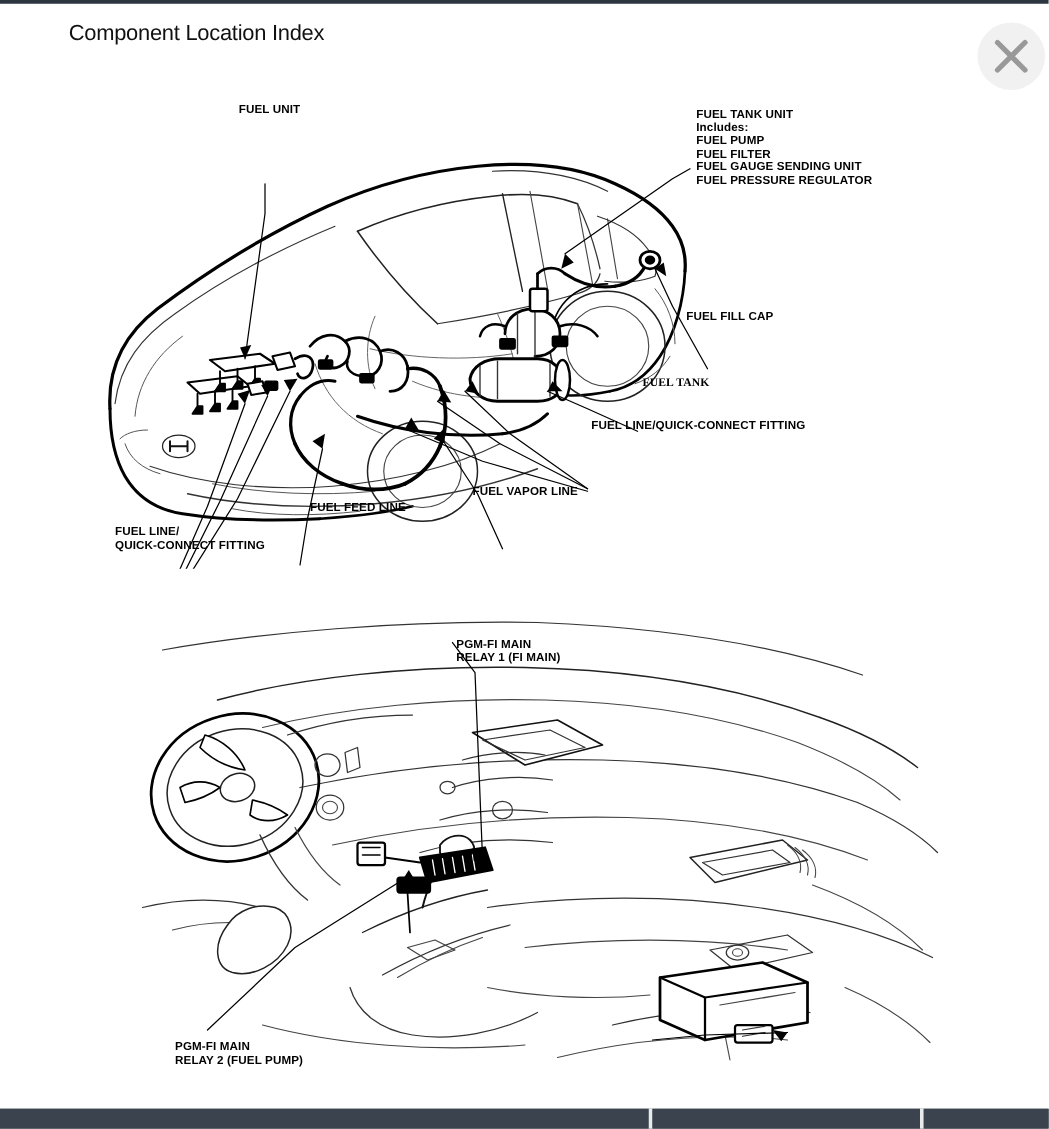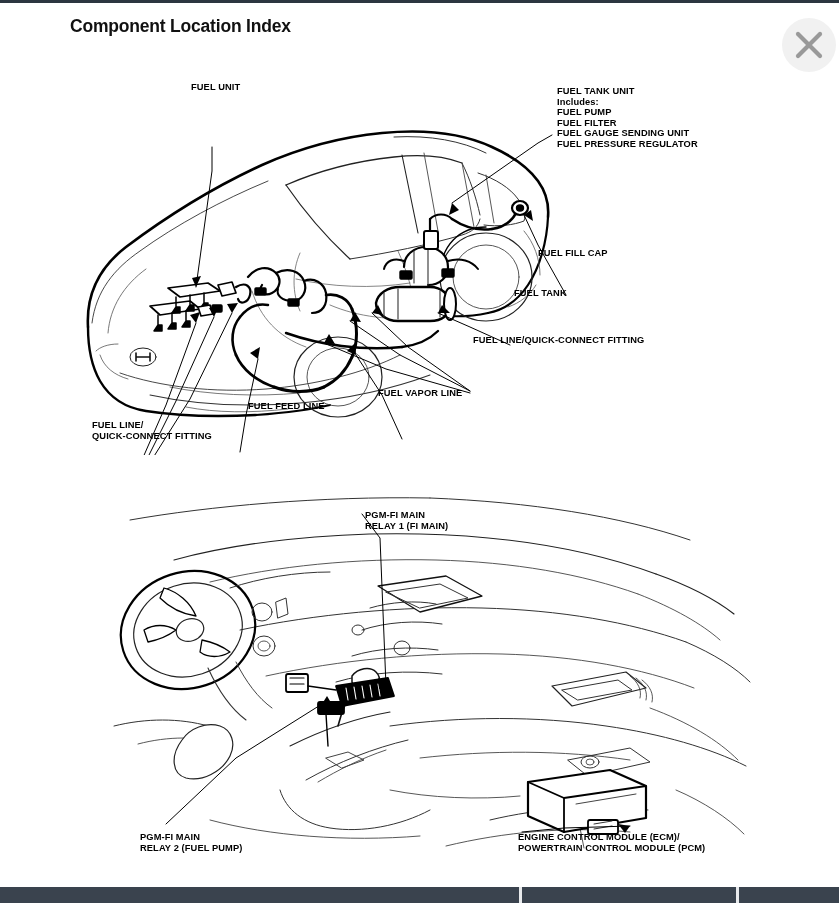--- a/index.html
+++ b/index.html
@@ -17,25 +17,24 @@
   }
   .top-rule {
     position: absolute; top: 0; left: 0;
     width: 839px; height: 3px;
     background: #2c3640;
   }
   .page-title {
     position: absolute;
     left: 55px; top: 16px;
     font-size: 17.5px;
-    font-weight: bold;
+    font-weight: normal;
     color: #111111;
     letter-spacing: -0.2px;
     font-family: "Liberation Sans", sans-serif;
-    margin-left: 15px;
   }
   .close-btn {
     position: absolute;
     right: 3px; top: 18px;
     width: 54px; height: 54px;
     border-radius: 50%;
     background: #f1f1f1;
     display: flex; align-items: center; justify-content: center;
     cursor: pointer;
   }
@@ -361,41 +360,39 @@
 
   <div class="callout" style="left:191px; top:82px;">FUEL UNIT</div>
 
   <div class="callout" style="left:557px; top:74px;margin-top:12px;">FUEL TANK UNIT
 Includes:
 FUEL PUMP
 FUEL FILTER
 FUEL GAUGE SENDING UNIT
 FUEL PRESSURE REGULATOR</div>
 
-  <div class="callout" style="left:538px; top:248px;">FUEL FILL CAP</div>
-
-  <div class="callout" style="left:514px; top:288px;">FUEL TANK</div>
+  <div class="callout" style="left:549px; top:248px;">FUEL FILL CAP</div>
+
+  <div class="callout" style="left:514px; top:302px;font-family:Liberation Serif, serif;">FUEL TANK</div>
 
   <div class="callout" style="left:473px; top:335px;">FUEL LINE/QUICK-CONNECT FITTING</div>
 
   <div class="callout" style="left:362px; top:388px;margin-left:16px;">FUEL VAPOR LINE</div>
 
   <div class="callout" style="left:200px; top:401px;padding-left:48px;">FUEL FEED LINE</div>
 
   <div class="callout" style="left:92px; top:420px;">FUEL LINE/
 QUICK-CONNECT FITTING</div>
 
   <div class="callout" style="left:365px; top:510px;">PGM-FI MAIN
 RELAY 1 (FI MAIN)</div>
 
   <div class="callout" style="left:140px; top:832px;">PGM-FI MAIN
 RELAY 2 (FUEL PUMP)</div>
 
-  <div class="callout" style="left:518px; top:832px;">ENGINE CONTROL MODULE (ECM)/
-POWERTRAIN CONTROL MODULE (PCM)</div>
 
   <div class="bottom-bar">
     <div class="bb-seg" style="width:519px;"></div>
     <div class="bb-div"></div>
     <div class="bb-seg" style="width:214px;"></div>
     <div class="bb-div"></div>
     <div class="bb-seg" style="flex:1;"></div>
   </div>
 
 </div>

